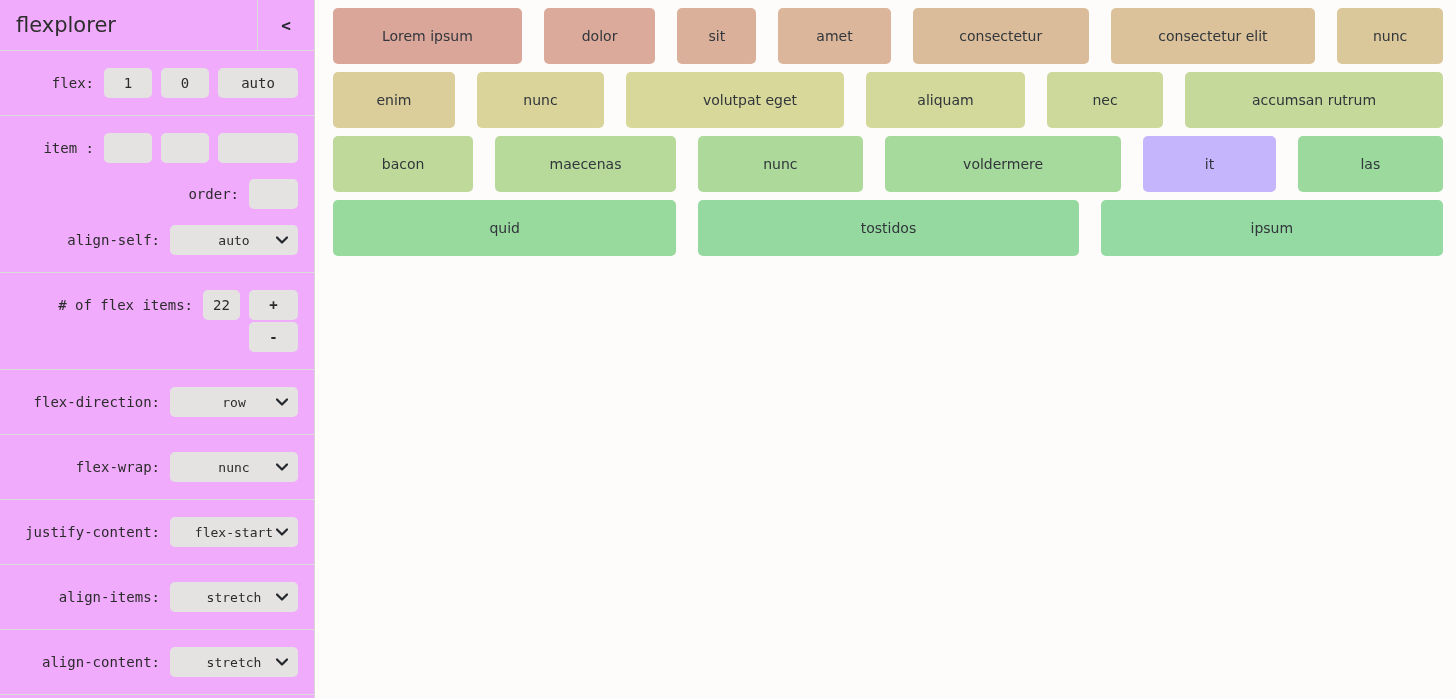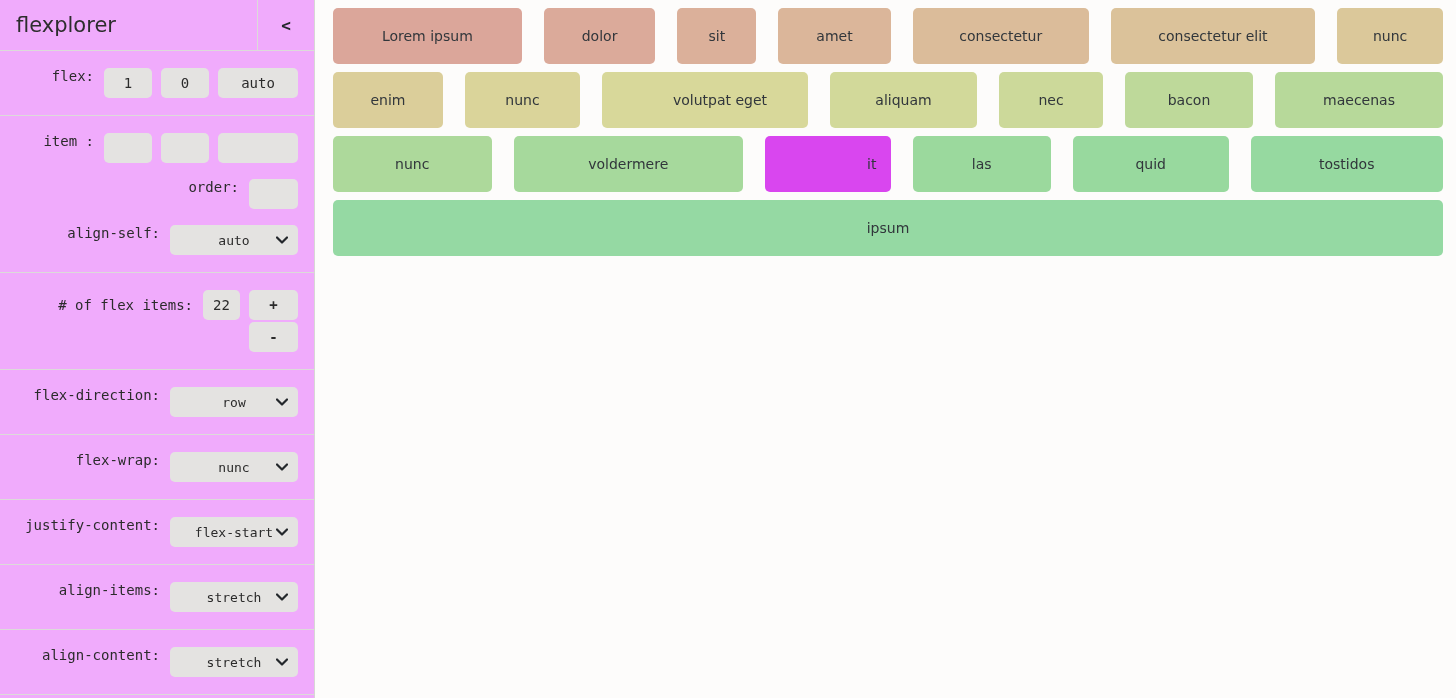--- a/index.html
+++ b/index.html
@@ -46,21 +46,21 @@
     color: #23272b;
     cursor: pointer;
   }
 
   .section {
     border-bottom: 1px solid #dcdbd9;
     padding: 17px 16px;
   }
   .ctl-row {
     display: flex;
-    align-items: flex-start;
+    align-items: center;
     justify-content: flex-end;
   }
   .ctl-row + .ctl-row { margin-top: 16px; }
   .lbl {
     font-family: "DejaVu Sans Mono", "Liberation Mono", monospace;
     font-size: 14px;
     color: #2b2b2b;
     margin-right: 10px;
     white-space: nowrap;
   }
@@ -271,23 +271,24 @@
       <div class="flex-item" style="background: rgb(219, 176, 154); flex-basis: 71px;">sit</div>
       <div class="flex-item" style="background: rgb(219, 182, 154); flex-basis: 105px;">amet</div>
       <div class="flex-item" style="background: rgb(219, 188, 154); flex-basis: 168px;">consectetur</div>
       <div class="flex-item" style="background: rgb(219, 194, 154); flex-basis: 197px;">consectetur elit</div>
       <div class="flex-item" style="background: rgb(219, 200, 154); flex-basis: 98px;">nunc</div>
       <div class="flex-item" style="background: rgb(219, 206, 154); flex-basis: 100px;">enim</div>
       <div class="flex-item" style="background: rgb(218, 212, 154); flex-basis: 105px;">nunc</div>
       <div class="flex-item" style="background: rgb(216, 216, 154); flex-basis: 196px; padding-left: 44px;">volutpat eget</div>
       <div class="flex-item" style="background: rgb(210, 217, 154); flex-basis: 137px;">aliquam</div>
       <div class="flex-item" style="background: rgb(204, 217, 154); flex-basis: 94px;">nec</div>
+      <div class="flex-item" style="background: rgb(197, 217, 154); flex-basis: 236px;">accumsan rutrum</div>
       <div class="flex-item" style="background: rgb(190, 217, 154); flex-basis: 118px;">bacon</div>
       <div class="flex-item" style="background: rgb(183, 217, 154); flex-basis: 158px;">maecenas</div>
       <div class="flex-item" style="background: rgb(173, 217, 155); flex-basis: 143px;">nunc</div>
       <div class="flex-item" style="background: rgb(166, 217, 156); flex-basis: 214px;">voldermere</div>
-      <div class="flex-item" style="background: #d946ef; flex-basis: 110px; text-align: right;">it</div>
+      <div class="flex-item" style="background: #c4b5fd; flex-basis: 110px;">it</div>
       <div class="flex-item" style="background: rgb(155, 217, 157); flex-basis: 123px;">las</div>
       <div class="flex-item" style="background: rgb(152, 217, 158); flex-basis: 140px;">quid</div>
       <div class="flex-item" style="background: rgb(150, 217, 160); flex-basis: 177px;">tostidos</div>
       <div class="flex-item" style="background: rgb(149, 217, 163); flex-basis: 139px;">ipsum</div>
     </div>
 </div>
 
 </body></html>

